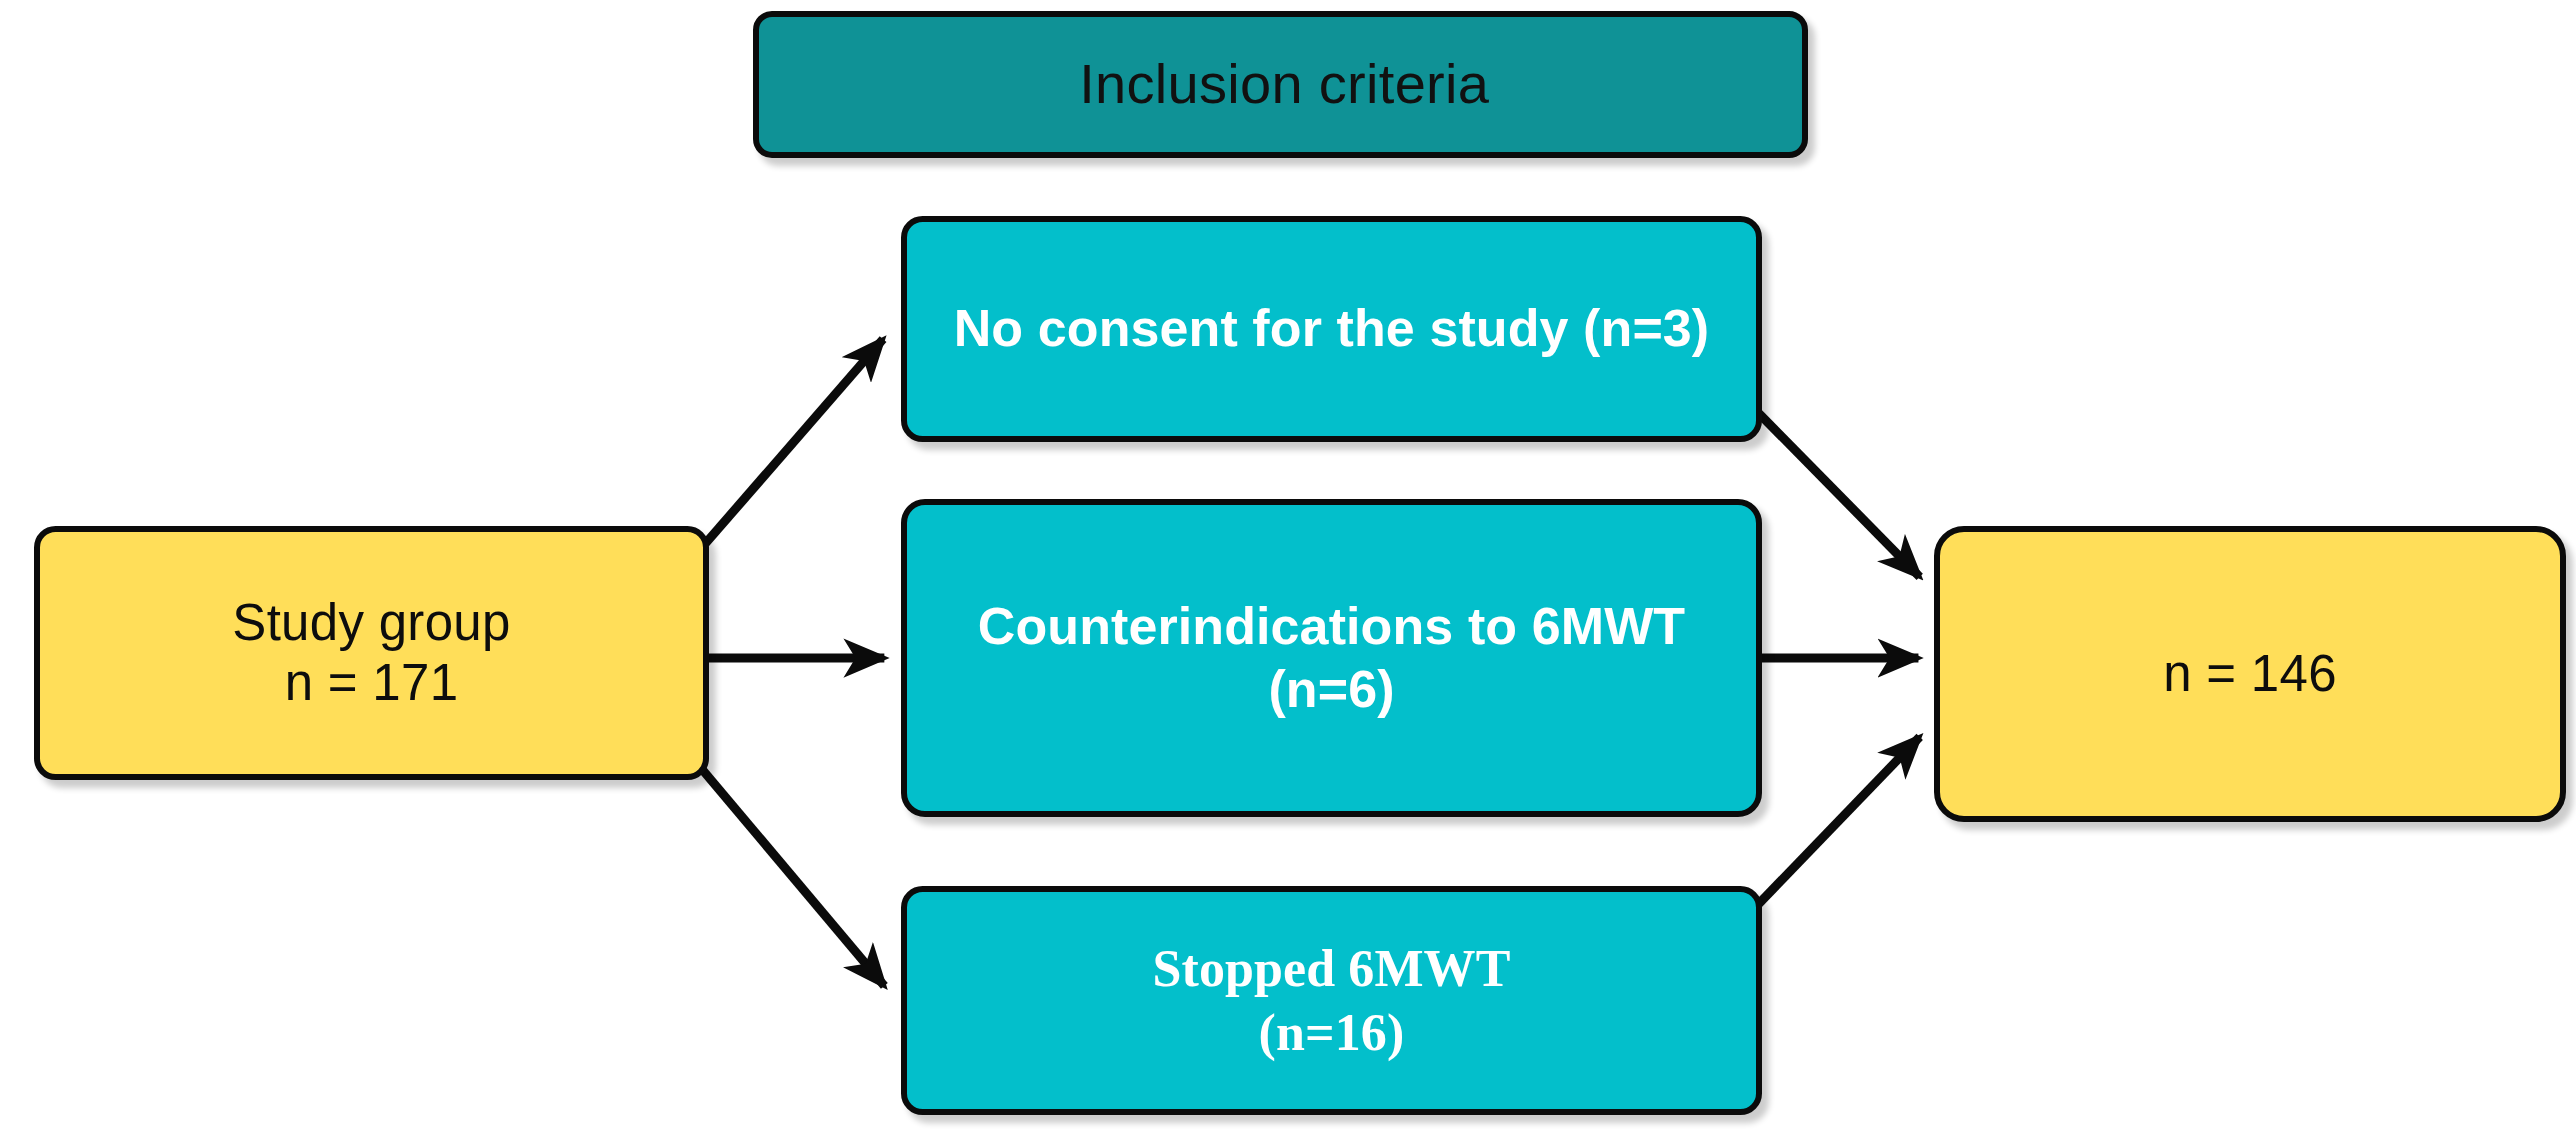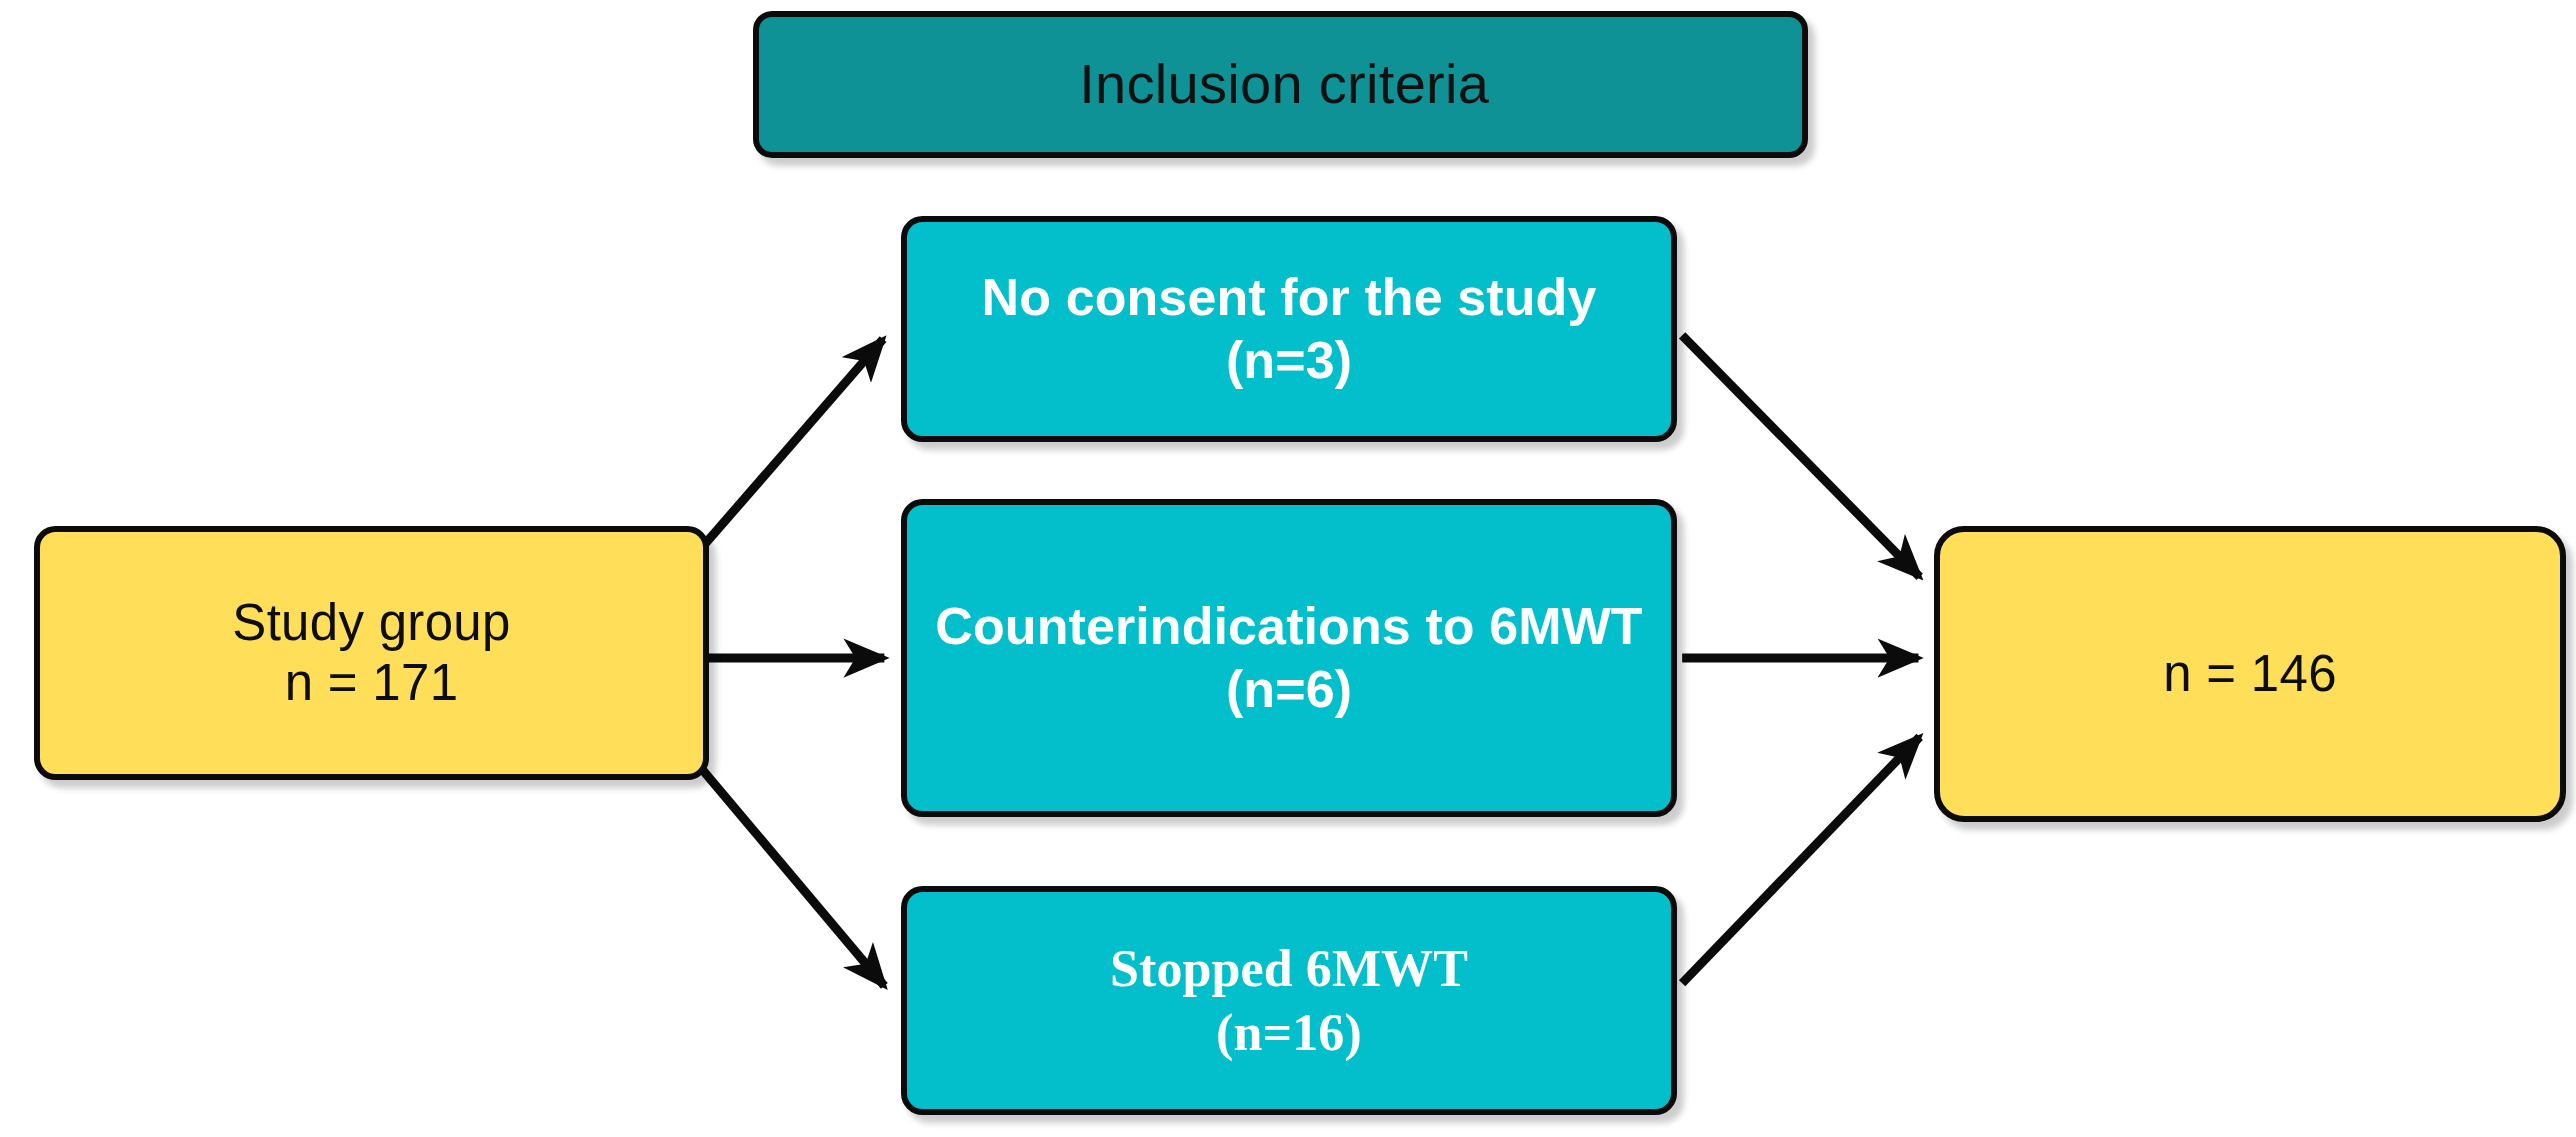--- a/index.html
+++ b/index.html
@@ -81,36 +81,37 @@
     left: 1934px;
     top: 526px;
     width: 632px;
     height: 296px;
     border-radius: 30px;
   }
   
   .node-cyan {
     background: #03bfcb;
     left: 901px;
-    width: 776px;
+    width: 861px;
   }
   .node-cyan .label {
     color: #ffffff;
     font-size: 52px;
     font-weight: 700;
     line-height: 1.22;
     letter-spacing: 0.1px;
   }
   .node-noconsent {
     top: 216px;
     height: 226px;
   }
   .node-contra {
     top: 499px;
     height: 318px;
+    border-radius: 24px;
   }
   .node-stopped {
     top: 886px;
     height: 229px;
     font-family: Liberation Serif, serif;
   }
 </style>
 </head>
 <body>
 

